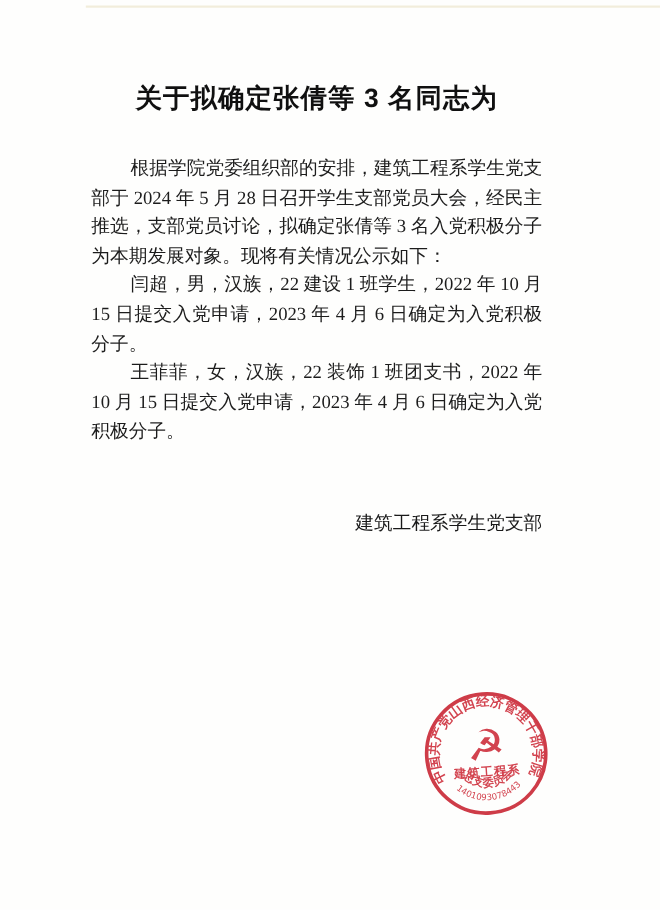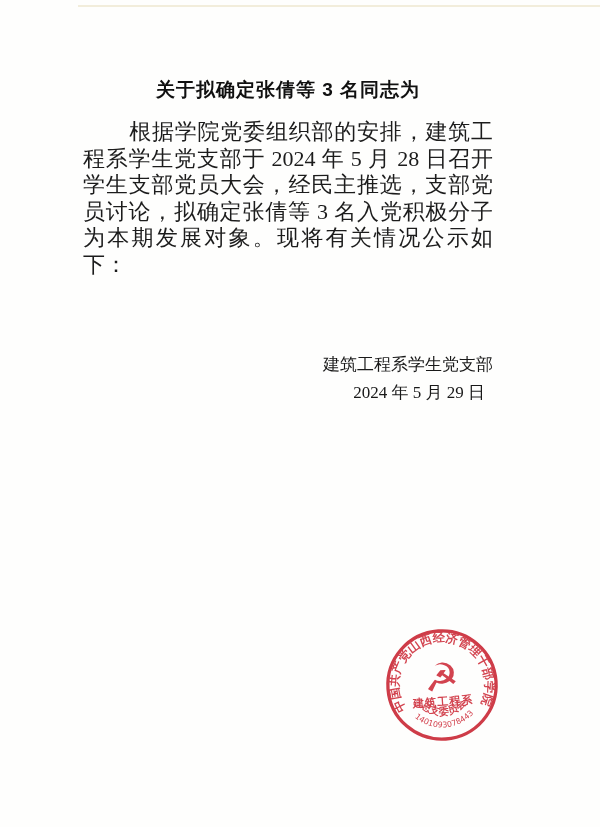--- a/index.html
+++ b/index.html
@@ -12,30 +12,30 @@
   }
   .scan-artifact-top {
     position:absolute; top:5px; left:78px; right:0; height:2px;
     background:rgba(216,198,142,.30);
   }
   .doc {
     position:absolute; left:83px; top:76px; width:410px;
   }
   .title {
     font-family:"Liberation Sans", sans-serif;
-    font-weight:700; font-size:19px; line-height:27px;
+    font-weight:700; font-size:24px; line-height:27px;
     text-align:center; color:#101010; letter-spacing:1px;
   }
   .body-text {
-    margin-top:16px; font-size:22px; line-height:26.6px;
+    margin-top:37px; font-size:17px; line-height:26.6px;
     text-align:justify;
   }
   .body-text p { margin:0; text-indent:2.1em; }
   .signature-block {
-    margin-top:72px; text-align:right;
+    margin-top:56px; text-align:right;
     font-size:17px; line-height:28px; color:#191919;
   }
   .signature-block .sig-date { padding-right:8px; }
   .seal {
     position:absolute; left:384px; top:627px; width:116px; height:116px;
     mix-blend-mode:multiply; opacity:.92;
     transform:rotate(-4deg);
     pointer-events:none;
   }
   .seal svg { width:100%; height:100%; }
@@ -53,25 +53,26 @@
 <div class="page">
   <div class="scan-artifact-top"></div>
 
   <div class="doc">
     <div class="title">
       <div>关于拟确定张倩等 3 名同志为</div>
     </div>
 
     <div class="body-text">
       <p>根据学院党委组织部的安排，建筑工程系学生党支部于 2024 年 5 月 28 日召开学生支部党员大会，经民主推选，支部党员讨论，拟确定张倩等 3 名入党积极分子为本期发展对象。现将有关情况公示如下：</p>
+      <p>闫超，男，汉族，22 建设 1 班学生，2022 年 10 月 15 日提交入党申请，2023 年 4 月 6 日确定为入党积极分子。</p>
+      <p>王菲菲，女，汉族，22 装饰 1 班团支书，2022 年 10 月 15 日提交入党申请，2023 年 4 月 6 日确定为入党积极分子。</p>
     </div>
 
     <div class="signature-block">
       <div class="sig-org">建筑工程系学生党支部</div>
-      <div class="sig-date">2024 年 5 月 29 日</div>
     </div>
   </div>
 
   <div class="seal">
     <svg viewBox="0 0 120 120">
       <defs>
         <path id="arcTop" d="M 21.03,82.5 A 45,45 0 1 1 98.97,82.5"></path>
         <path id="arcBottom" d="M 34.6,77.8 A 31,31 0 0 0 85.4,77.8"></path>
         <path id="arcSerial" d="M 26.3,88.3 A 44,44 0 0 0 93.7,88.3"></path>
       </defs>

